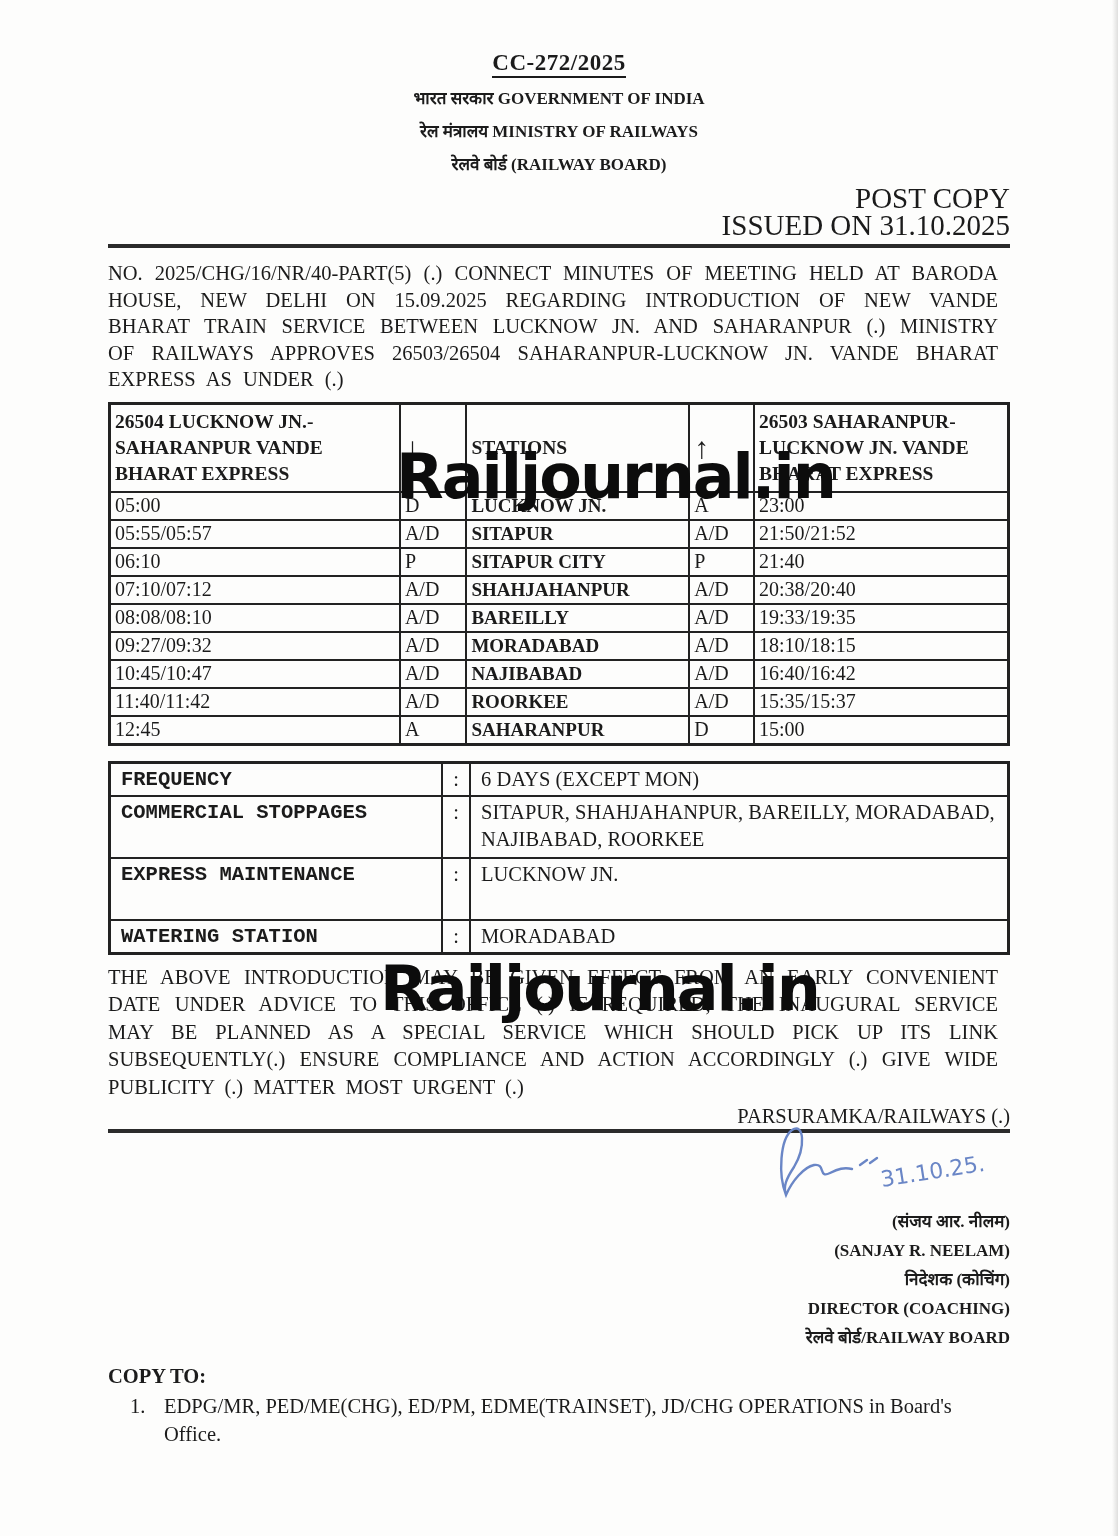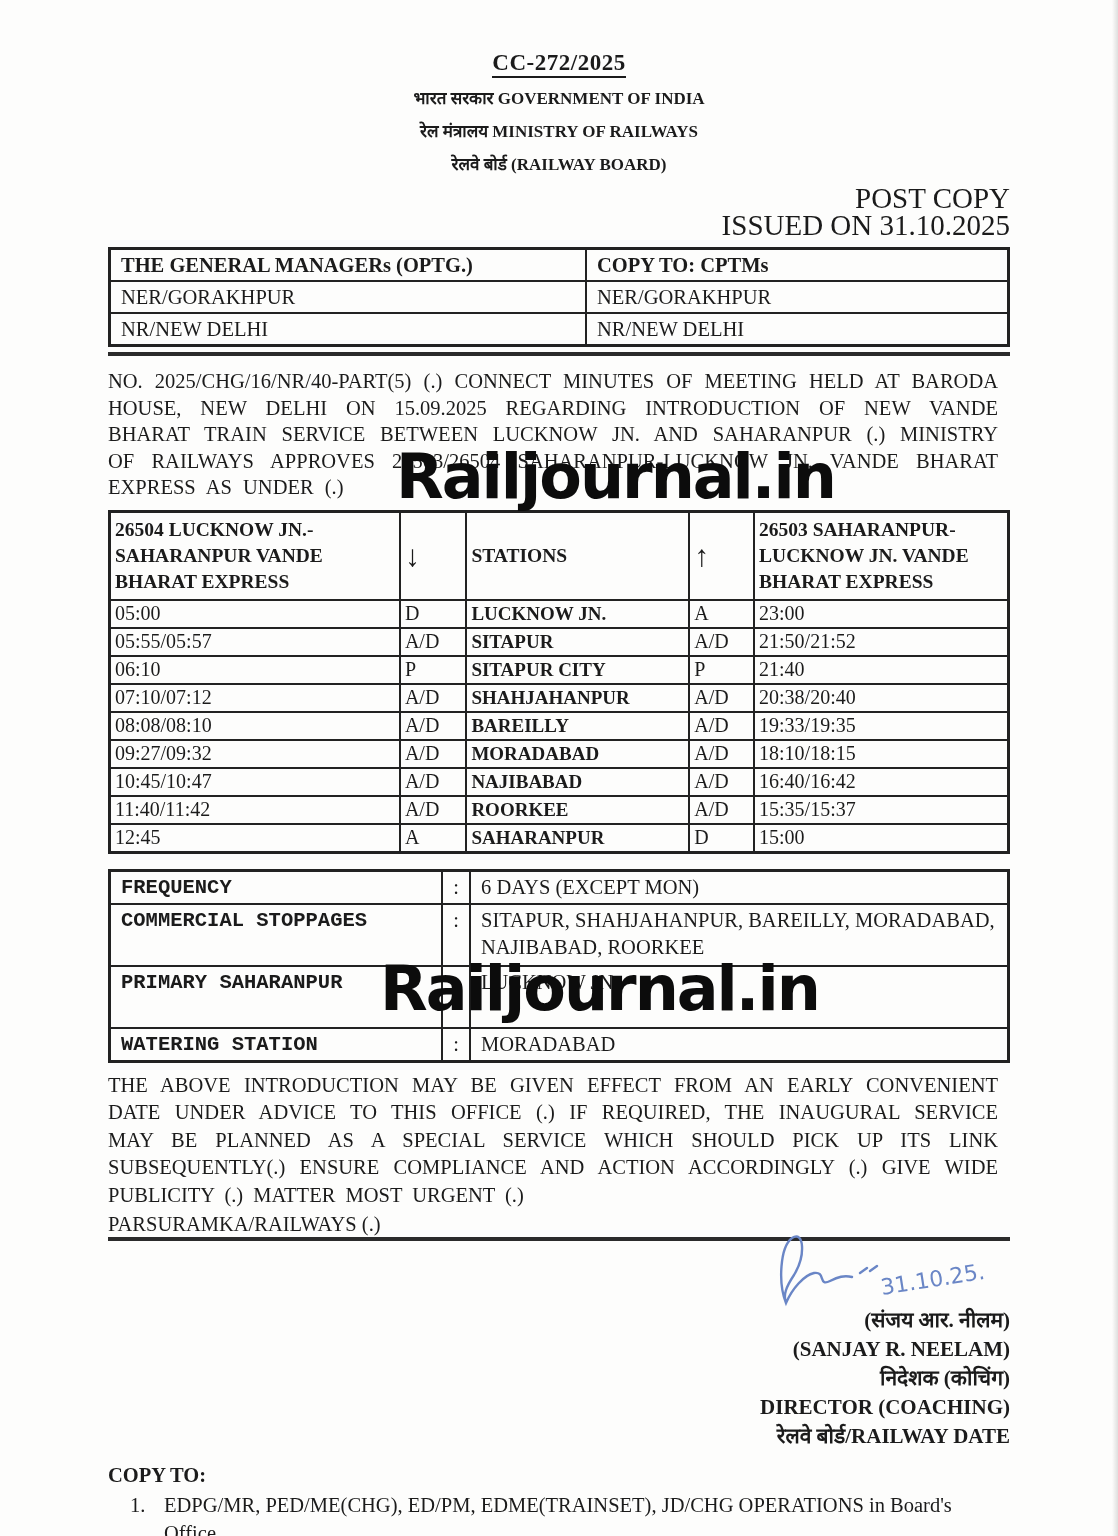--- a/index.html
+++ b/index.html
@@ -50,27 +50,27 @@
   .col-t1{width:32.3%;} .col-m1{width:7.4%;} .col-st{width:24.8%;}
   .col-m2{width:7.2%;} .col-t2{width:28.3%;}
 
   
   .info-table{margin-top:15px;border:3px solid #222;}
   .info-table td{border:2px solid #222;font-size:20.5px;padding:2px 10px;vertical-align:top;line-height:27px;}
   .info-table .lbl{font-weight:bold;width:310px;font-family:Liberation Mono, monospace;}
   .info-table .colon{width:18px;text-align:center;padding:2px 4px;}
   .info-table .tall td{height:56px;}
 
-  .parsuramka{text-align:left;font-size:20.5px;margin-top:4px;}
+  .parsuramka{text-align:right;font-size:20.5px;margin-top:4px;}
   .thick-rule2{height:4px;background:#2b2b2b;margin-top:1px;}
 
   .sig-area{position:relative;height:62px;}
   .sig-svg{position:absolute;right:-30px;top:-8px;}
 
-  .sign-block{text-align:right;font-weight:bold;font-size:21px;line-height:29px;margin-top:3px;}
+  .sign-block{text-align:right;font-weight:bold;font-size:17px;line-height:29px;margin-top:12px;}
 
   .copy-to{margin-top:10px;font-size:20.5px;line-height:28px;}
   .copy-to .heading{font-weight:bold;}
   .copy-list{margin:2px 0 0 22px;padding:0;list-style:none;}
   .copy-list .item{display:flex;}
   .copy-list .num{width:34px;flex:0 0 auto;}
   .copy-list .txt{max-width:810px;}
 
   .watermark{
     position:absolute;
@@ -99,36 +99,20 @@
       <div class="line">भारत सरकार GOVERNMENT OF INDIA</div>
       <div class="line">रेल मंत्रालय MINISTRY OF RAILWAYS</div>
       <div class="line">रेलवे बोर्ड (RAILWAY BOARD)</div>
     </div>
 
     <div class="post-copy">
       <div>POST COPY</div>
       <div>ISSUED ON  31.10.2025</div>
     </div>
 
-    <table class="addr-table">
-      <tbody>
-        <tr class="hdr">
-          <td>THE GENERAL MANAGERs (OPTG.)</td>
-          <td>COPY TO: CPTMs</td>
-        </tr>
-        <tr>
-          <td>NER/GORAKHPUR</td>
-          <td>NER/GORAKHPUR</td>
-        </tr>
-        <tr>
-          <td>NR/NEW DELHI</td>
-          <td>NR/NEW DELHI</td>
-        </tr>
-      </tbody>
-    </table>
 
     <div class="thick-rule"></div>
 
     <p class="para">NO. 2025/CHG/16/NR/40-PART(5) (.) CONNECT MINUTES OF MEETING HELD AT BARODA HOUSE, NEW DELHI ON 15.09.2025 REGARDING INTRODUCTION OF NEW VANDE BHARAT TRAIN SERVICE BETWEEN LUCKNOW JN. AND SAHARANPUR (.) MINISTRY OF RAILWAYS APPROVES 26503/26504 SAHARANPUR-LUCKNOW JN. VANDE BHARAT EXPRESS AS UNDER (.)</p>
 
     <table class="timetable">
       <tbody>
         <tr>
           <th class="col-t1">26504 LUCKNOW JN.-SAHARANPUR VANDE BHARAT EXPRESS</th>
           <th class="col-m1 arrow">↓</th>
@@ -208,21 +192,21 @@
           <td class="lbl">FREQUENCY</td>
           <td class="colon">:</td>
           <td>6 DAYS (EXCEPT MON)</td>
         </tr>
         <tr class="tall">
           <td class="lbl">COMMERCIAL STOPPAGES</td>
           <td class="colon">:</td>
           <td>SITAPUR, SHAHJAHANPUR, BAREILLY, MORADABAD, NAJIBABAD, ROORKEE</td>
         </tr>
         <tr class="tall">
-          <td class="lbl">PRIMARY SAHARANPUR</td>
+          <td class="lbl">EXPRESS MAINTENANCE</td>
           <td class="colon">:</td>
           <td>LUCKNOW JN.</td>
         </tr>
         <tr>
           <td class="lbl">WATERING STATION</td>
           <td class="colon">:</td>
           <td>MORADABAD</td>
         </tr>
       </tbody>
     </table>
@@ -242,21 +226,21 @@
         </g>
         <text x="142" y="62" font-family="DejaVu Sans, sans-serif" font-size="22" fill="#6a86c6" transform="rotate(-9 142 62)">31.10.25.</text>
       </svg>
     </div>
 
     <div class="sign-block">
       <div>(संजय आर. नीलम)</div>
       <div>(SANJAY R. NEELAM)</div>
       <div>निदेशक (कोचिंग)</div>
       <div>DIRECTOR (COACHING)</div>
-      <div>रेलवे बोर्ड/RAILWAY DATE</div>
+      <div>रेलवे बोर्ड/RAILWAY BOARD</div>
     </div>
 
     <div class="copy-to">
       <div class="heading">COPY TO:</div>
       <div class="copy-list">
         <div class="item">
           <span class="num">1.</span>
           <span class="txt">EDPG/MR, PED/ME(CHG), ED/PM, EDME(TRAINSET), JD/CHG OPERATIONS in Board's Office.</span>
         </div>
 

